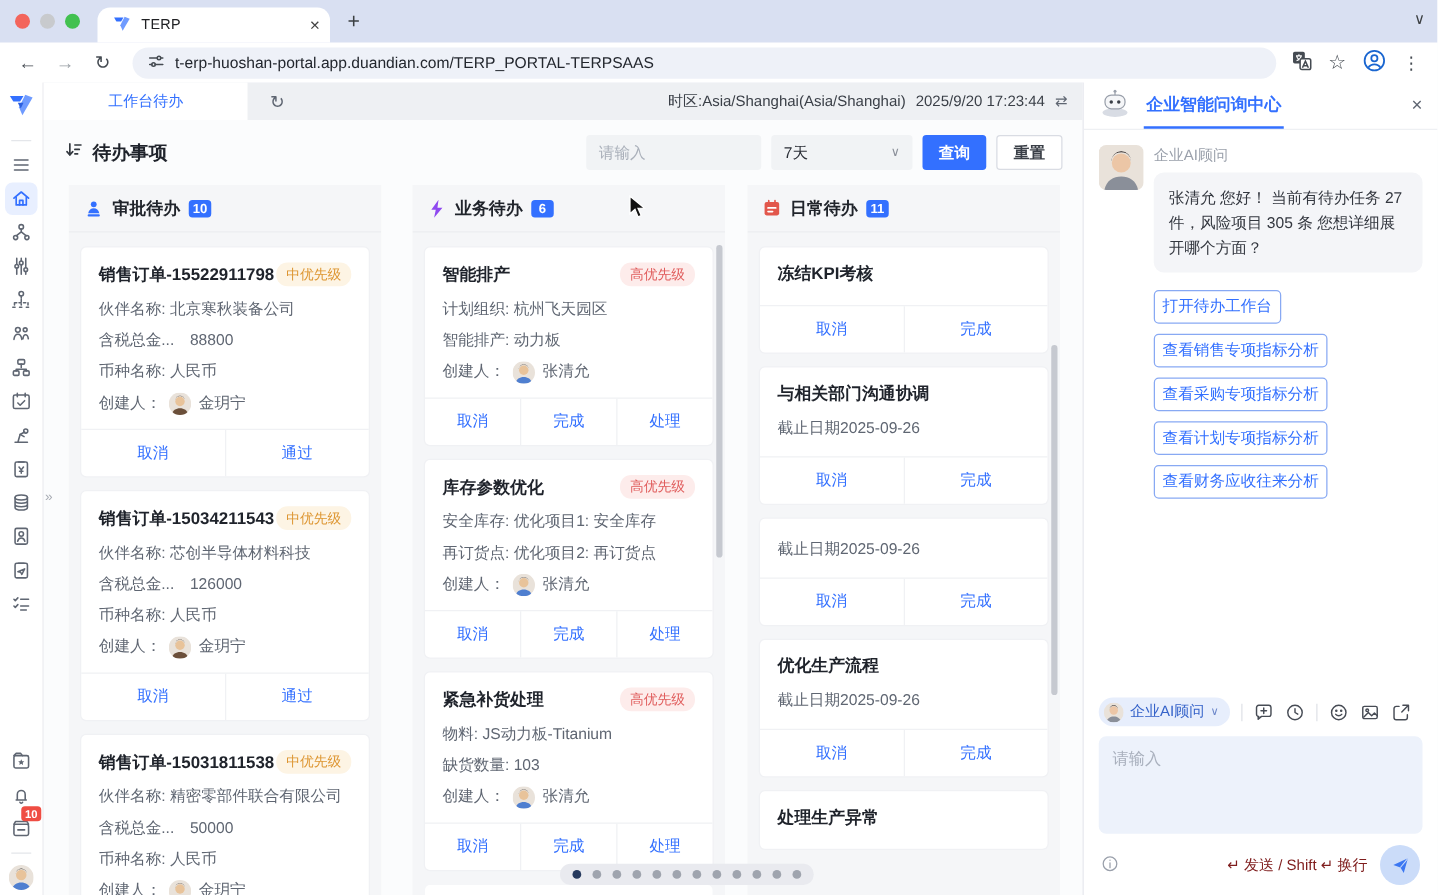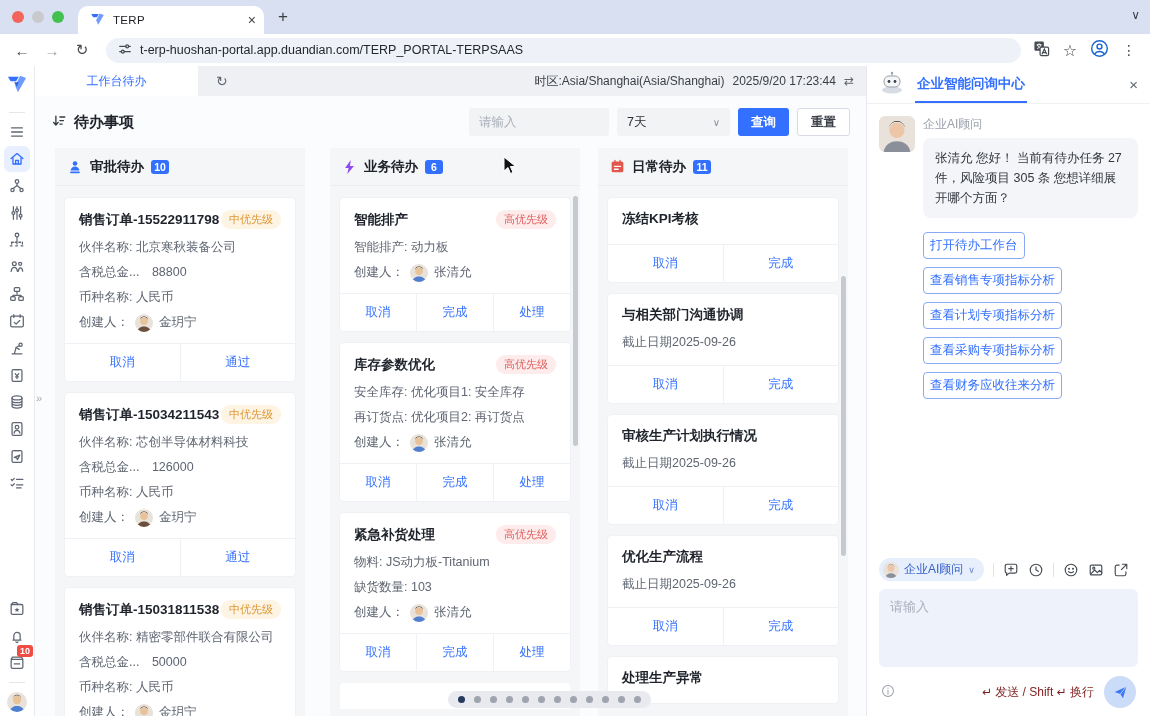--- a/index.html
+++ b/index.html
@@ -414,20 +414,21 @@
               <span class="col-title">业务待办</span>
               <span class="col-count">6</span>
             </div>
             <div class="cards">
               <div class="card">
                 <div class="card-top">
                   <div class="card-title-row">
                     <span class="card-title">智能排产</span>
                     <span class="tag tag-high">高优先级</span>
                   </div>
+                  <div class="field">计划组织: 杭州飞天园区</div>
                   <div class="field">智能排产: 动力板</div>
                   <div class="creator">
                     <span>创建人：</span>
                     <span class="cavatar"><svg width="100%" height="100%" viewBox="0 0 20 20">
                         <rect width="20" height="20" fill="#e9e2da"></rect>
                         <circle cx="10" cy="8" r="4.2" fill="#e8c39a"></circle>
                         <path d="M5.6 7.2a4.4 4.4 0 018.8 0c0-1-.8-4-4.4-4s-4.4 3-4.4 4z" fill="#2e2a28"></path>
                         <path d="M2.5 20c.8-4.2 4-6 7.5-6s6.7 1.8 7.5 6z" fill="#4f7fd0"></path>
                       </svg></span>
                     <span>张清允</span>
@@ -525,23 +526,20 @@
                   </div>
                   <div class="field">截止日期2025-09-26</div>
                 </div>
                 <div class="card-foot">
                   <div class="card-action">取消</div>
                   <div class="card-action">完成</div>
                 </div>
               </div>
               <div class="card">
                 <div class="card-top" style="padding-bottom: 10px;">
-                  <div class="card-title-row">
-                    <span class="card-title">审核生产计划执行情况</span>
-                  </div>
                   <div class="field">截止日期2025-09-26</div>
                 </div>
                 <div class="card-foot">
                   <div class="card-action">取消</div>
                   <div class="card-action">完成</div>
                 </div>
               </div>
               <div class="card">
                 <div class="card-top" style="padding-bottom: 10px;">
                   <div class="card-title-row">
@@ -602,22 +600,22 @@
               <path d="M2.5 20c.8-4.2 4-6 7.5-6s6.7 1.8 7.5 6z" fill="#8a8f99"></path>
             </svg></div>
         <div>
           <div class="ai-agent-name">企业AI顾问</div>
           <div class="ai-bubble">张清允 您好！ 当前有待办任务 27 件，风险项目 305 条 您想详细展开哪个方面？</div>
         </div>
       </div>
       <div class="ai-actions" id="ai-actions">
           <div class="ai-action">打开待办工作台</div>
           <div class="ai-action">查看销售专项指标分析</div>
+          <div class="ai-action">查看采购专项指标分析</div>
           <div class="ai-action">查看计划专项指标分析</div>
-          <div class="ai-action">查看采购专项指标分析</div>
           <div class="ai-action">查看财务应收往来分析</div>
         </div>
       <div class="composer">
         <div class="composer-top">
           <div class="agent-pill">
             <span class="pav" id="pill-avatar"><svg width="100%" height="100%" viewBox="0 0 20 20">
                   <rect width="20" height="20" fill="#e9e2da"></rect>
                   <circle cx="10" cy="8" r="4.2" fill="#ecc6a6"></circle>
                   <path d="M5.6 7.2a4.4 4.4 0 018.8 0c0-1-.8-4-4.4-4s-4.4 3-4.4 4z" fill="#241f20"></path>
                   <path d="M2.5 20c.8-4.2 4-6 7.5-6s6.7 1.8 7.5 6z" fill="#8a8f99"></path>

